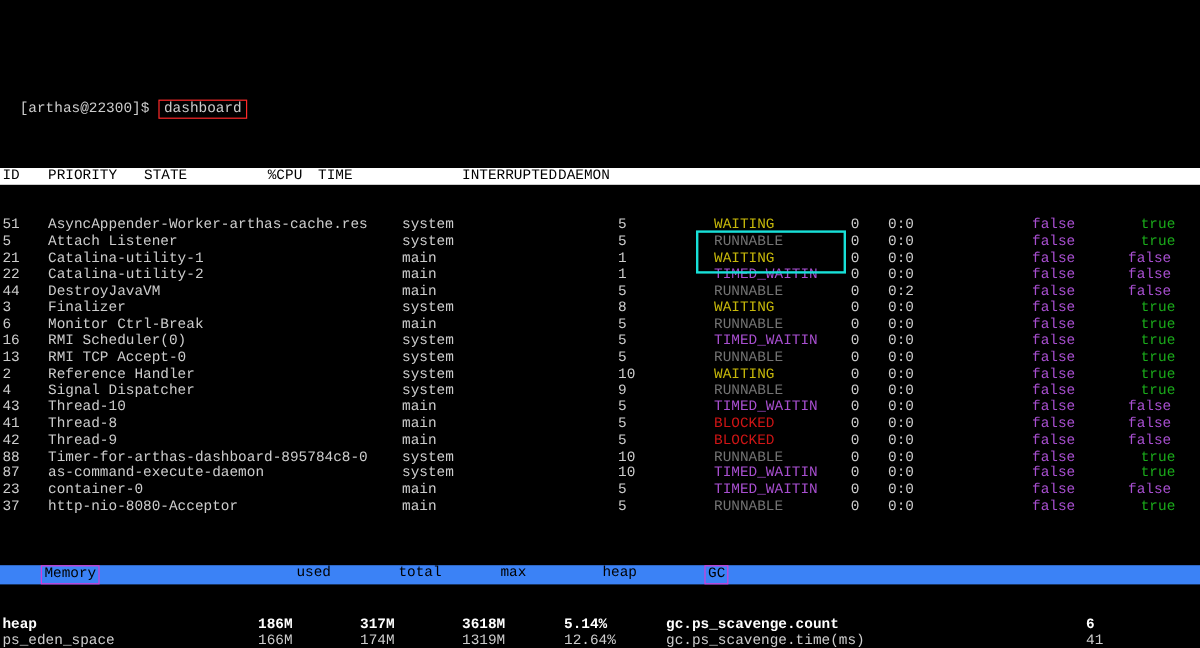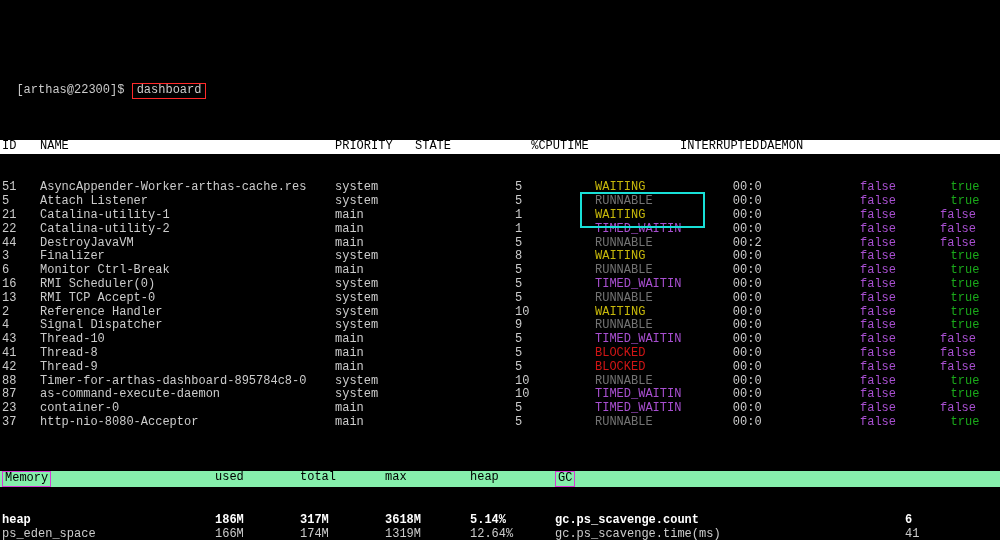--- a/index.html
+++ b/index.html
@@ -29,35 +29,36 @@
     display: flex;
     width: 100%;
   }
   .hdr-row span, .row span { display: inline-block; overflow: hidden; }
   .row { display: flex; width: 100%; padding: 0; }
   .c-id    { width: 40px; padding-left: 2px;}
   .c-name  { width: 295px; }
   .c-group { width: 180px; }
   .c-prio  { width: 80px; }
   .c-state { width: 90px; }
-  .c-cpu   { width: 55px; text-align: right; }
+  .c-cpu   { width: 55px; text-align: center; }
   .c-time  { width: 120px; text-align: left; }
   .c-int   { width: 80px; }
   .c-dae   { width: 50px; }
   .st-WAITING { color: #c7b80a; }
   .st-RUNNABLE { color: #737373; }
   .st-TIMED_WAITIN { color: #a84fd0; }
   .st-BLOCKED { color: #d01515; }
   .tf-true { color: #1aa91a; text-align: center; }
   .tf-false { color: #a84fd0; }
   .section-bar {
-    background: #86efac;
+    background: #3b82f6;
     color: #000;
     display: flex;
     width: 100%;
+    padding-left: 32px;
   }
   .sec-label {
     display: inline-block;
     border: 1.5px solid #d63cd6;
     padding: 0 2px;
     color: #000;
     font-weight: normal;
   }
   .mem-col1 { width: 215px; padding-left:2px;}
   .mem-col  { width: 85px; }
@@ -77,21 +78,20 @@
 
 
 
 <div class="prompt-line">
   <span class="prompt">[arthas@22300]$</span> <span class="cmd-box">dashboard</span>
 </div>
 
 
 <div class="hdr-row">
   <span class="c-id">ID</span>
-  <span class="c-name">NAME</span>
   <span class="c-prio">PRIORITY</span>
   <span class="c-state">STATE</span>
   <span class="c-cpu">%CPU</span>
   <span class="c-time">TIME</span>
   <span class="c-int">INTERRUPTED</span>
   <span class="c-dae">DAEMON</span>
 </div>
 
 <div id="thread-rows"><div class="row"><span class="c-id">51</span><span class="c-name">AsyncAppender-Worker-arthas-cache.res</span><span class="c-group">system</span><span class="c-prio">5</span><span class="c-state st-WAITING">WAITING</span><span class="c-cpu">0</span><span class="c-time">0:0</span><span class="c-int tf-false">false</span><span class="c-dae tf-true">true</span></div><div class="row"><span class="c-id">5</span><span class="c-name">Attach Listener</span><span class="c-group">system</span><span class="c-prio">5</span><span class="c-state st-RUNNABLE">RUNNABLE</span><span class="c-cpu">0</span><span class="c-time">0:0</span><span class="c-int tf-false">false</span><span class="c-dae tf-true">true</span></div><div class="row"><span class="c-id">21</span><span class="c-name">Catalina-utility-1</span><span class="c-group">main</span><span class="c-prio">1</span><span class="c-state st-WAITING">WAITING</span><span class="c-cpu">0</span><span class="c-time">0:0</span><span class="c-int tf-false">false</span><span class="c-dae tf-false">false</span></div><div class="row"><span class="c-id">22</span><span class="c-name">Catalina-utility-2</span><span class="c-group">main</span><span class="c-prio">1</span><span class="c-state st-TIMED_WAITIN">TIMED_WAITIN</span><span class="c-cpu">0</span><span class="c-time">0:0</span><span class="c-int tf-false">false</span><span class="c-dae tf-false">false</span></div><div class="row"><span class="c-id">44</span><span class="c-name">DestroyJavaVM</span><span class="c-group">main</span><span class="c-prio">5</span><span class="c-state st-RUNNABLE">RUNNABLE</span><span class="c-cpu">0</span><span class="c-time">0:2</span><span class="c-int tf-false">false</span><span class="c-dae tf-false">false</span></div><div class="row"><span class="c-id">3</span><span class="c-name">Finalizer</span><span class="c-group">system</span><span class="c-prio">8</span><span class="c-state st-WAITING">WAITING</span><span class="c-cpu">0</span><span class="c-time">0:0</span><span class="c-int tf-false">false</span><span class="c-dae tf-true">true</span></div><div class="row"><span class="c-id">6</span><span class="c-name">Monitor Ctrl-Break</span><span class="c-group">main</span><span class="c-prio">5</span><span class="c-state st-RUNNABLE">RUNNABLE</span><span class="c-cpu">0</span><span class="c-time">0:0</span><span class="c-int tf-false">false</span><span class="c-dae tf-true">true</span></div><div class="row"><span class="c-id">16</span><span class="c-name">RMI Scheduler(0)</span><span class="c-group">system</span><span class="c-prio">5</span><span class="c-state st-TIMED_WAITIN">TIMED_WAITIN</span><span class="c-cpu">0</span><span class="c-time">0:0</span><span class="c-int tf-false">false</span><span class="c-dae tf-true">true</span></div><div class="row"><span class="c-id">13</span><span class="c-name">RMI TCP Accept-0</span><span class="c-group">system</span><span class="c-prio">5</span><span class="c-state st-RUNNABLE">RUNNABLE</span><span class="c-cpu">0</span><span class="c-time">0:0</span><span class="c-int tf-false">false</span><span class="c-dae tf-true">true</span></div><div class="row"><span class="c-id">2</span><span class="c-name">Reference Handler</span><span class="c-group">system</span><span class="c-prio">10</span><span class="c-state st-WAITING">WAITING</span><span class="c-cpu">0</span><span class="c-time">0:0</span><span class="c-int tf-false">false</span><span class="c-dae tf-true">true</span></div><div class="row"><span class="c-id">4</span><span class="c-name">Signal Dispatcher</span><span class="c-group">system</span><span class="c-prio">9</span><span class="c-state st-RUNNABLE">RUNNABLE</span><span class="c-cpu">0</span><span class="c-time">0:0</span><span class="c-int tf-false">false</span><span class="c-dae tf-true">true</span></div><div class="row"><span class="c-id">43</span><span class="c-name">Thread-10</span><span class="c-group">main</span><span class="c-prio">5</span><span class="c-state st-TIMED_WAITIN">TIMED_WAITIN</span><span class="c-cpu">0</span><span class="c-time">0:0</span><span class="c-int tf-false">false</span><span class="c-dae tf-false">false</span></div><div class="row"><span class="c-id">41</span><span class="c-name">Thread-8</span><span class="c-group">main</span><span class="c-prio">5</span><span class="c-state st-BLOCKED">BLOCKED</span><span class="c-cpu">0</span><span class="c-time">0:0</span><span class="c-int tf-false">false</span><span class="c-dae tf-false">false</span></div><div class="row"><span class="c-id">42</span><span class="c-name">Thread-9</span><span class="c-group">main</span><span class="c-prio">5</span><span class="c-state st-BLOCKED">BLOCKED</span><span class="c-cpu">0</span><span class="c-time">0:0</span><span class="c-int tf-false">false</span><span class="c-dae tf-false">false</span></div><div class="row"><span class="c-id">88</span><span class="c-name">Timer-for-arthas-dashboard-895784c8-0</span><span class="c-group">system</span><span class="c-prio">10</span><span class="c-state st-RUNNABLE">RUNNABLE</span><span class="c-cpu">0</span><span class="c-time">0:0</span><span class="c-int tf-false">false</span><span class="c-dae tf-true">true</span></div><div class="row"><span class="c-id">87</span><span class="c-name">as-command-execute-daemon</span><span class="c-group">system</span><span class="c-prio">10</span><span class="c-state st-TIMED_WAITIN">TIMED_WAITIN</span><span class="c-cpu">0</span><span class="c-time">0:0</span><span class="c-int tf-false">false</span><span class="c-dae tf-true">true</span></div><div class="row"><span class="c-id">23</span><span class="c-name">container-0</span><span class="c-group">main</span><span class="c-prio">5</span><span class="c-state st-TIMED_WAITIN">TIMED_WAITIN</span><span class="c-cpu">0</span><span class="c-time">0:0</span><span class="c-int tf-false">false</span><span class="c-dae tf-false">false</span></div><div class="row"><span class="c-id">37</span><span class="c-name">http-nio-8080-Acceptor</span><span class="c-group">main</span><span class="c-prio">5</span><span class="c-state st-RUNNABLE">RUNNABLE</span><span class="c-cpu">0</span><span class="c-time">0:0</span><span class="c-int tf-false">false</span><span class="c-dae tf-true">true</span></div></div>
 

